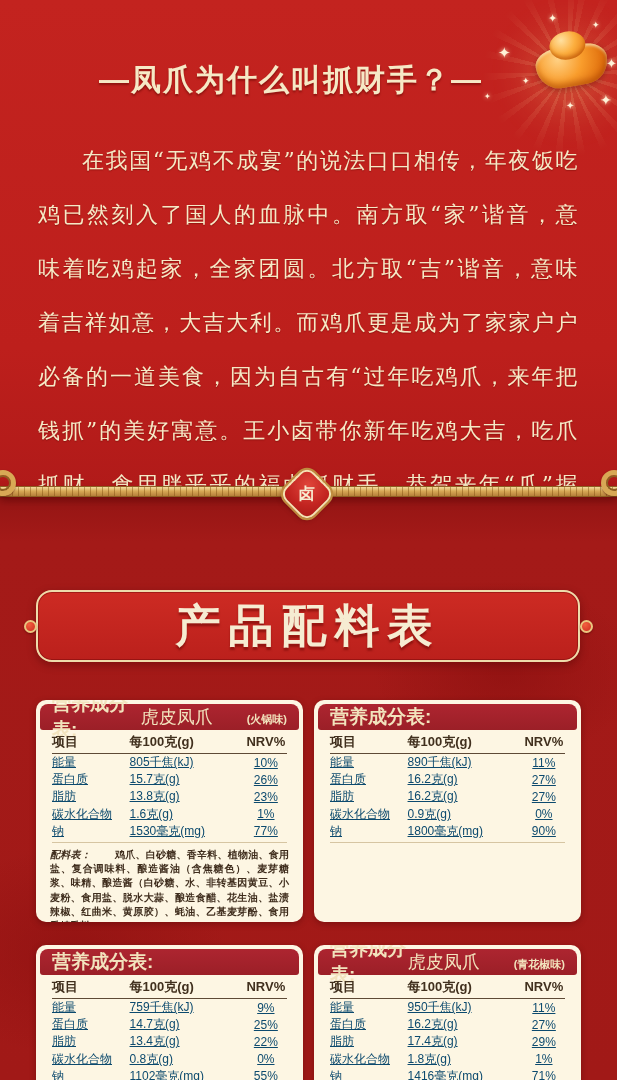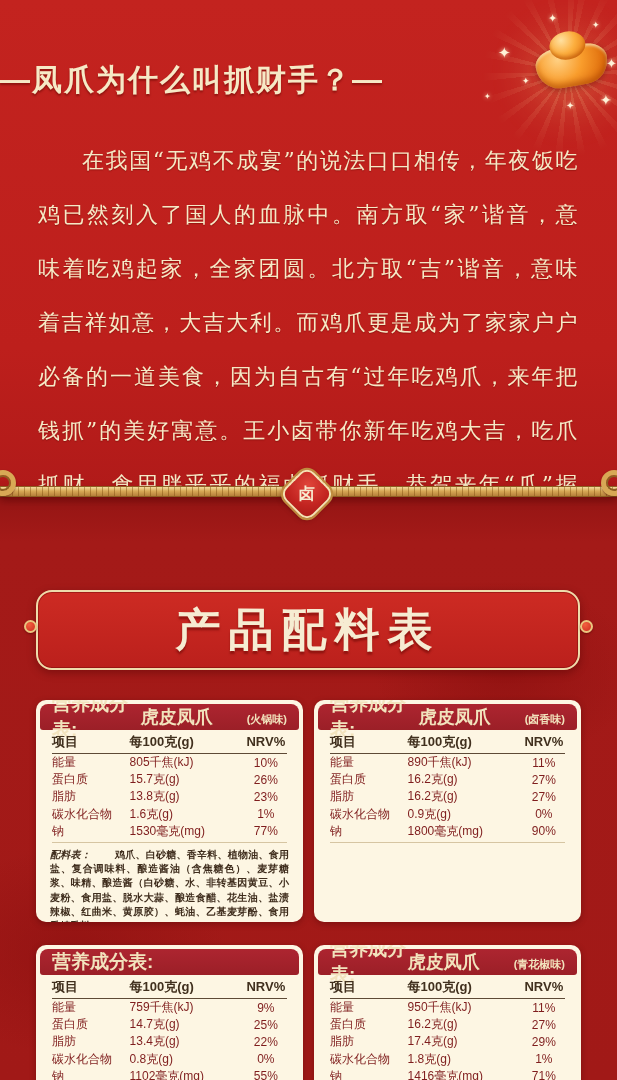--- a/index.html
+++ b/index.html
@@ -24,21 +24,21 @@
            background:radial-gradient(circle at 32% 28%, #ffd184 0%, #f99d2c 42%, #e2720f 78%, #c95d08 100%);
            box-shadow:inset 0 -4px 6px rgba(160,60,0,.55), 0 2px 6px rgba(90,10,0,.45),
                       inset 0 2px 3px rgba(255,240,200,.8); }
   .ingot::before { content:""; position:absolute; left:17px; top:-15px; width:36px; height:28px;
            border-radius:50%;
            background:radial-gradient(circle at 35% 28%, #ffe0a0 0%, #fcae3e 45%, #e87d14 85%);
            box-shadow:inset 0 -3px 4px rgba(170,70,0,.5); }
   .sparkle { position:absolute; color:#fff3d8; text-shadow:0 0 4px rgba(255,240,200,.9);
              font-family:"DejaVu Sans", sans-serif; }
 
-  .story-title { position:absolute; left:0; top:60px; width:582px; 
+  .story-title { position:absolute; left:0; top:60px; width:582px; text-align:center;
                  font-size:30px; font-weight:bold; letter-spacing:2px; color:#f6e9c6;
                  text-shadow:0 2px 2px rgba(110,10,5,.6); }
   .story-par { position:absolute; left:38px; top:134px; width:541px;
                font-family:"DejaVu Serif", serif;
                font-size:22px; line-height:54px; letter-spacing:1.5px;
                color:#f6e9c6; text-align:justify; text-indent:2em;
                text-shadow:0 1px 1px rgba(110,10,5,.5); }
 
   
   .divider { position:absolute; left:0; top:487px; width:617px; height:9px;
@@ -56,21 +56,21 @@
               display:flex; align-items:center; justify-content:center; }
   .lu-badge span { transform:rotate(-45deg); color:#f7ecd0; font-size:16px; font-weight:bold; }
 
   
   .bottom-bg { position:absolute; left:0; top:496px; width:617px; height:584px;
                background:
                  radial-gradient(190px 130px at 82% 30%, rgba(135,14,14,.55), rgba(135,14,14,0) 70%),
                  radial-gradient(220px 150px at 12% 78%, rgba(135,14,14,.5), rgba(135,14,14,0) 70%),
                  linear-gradient(180deg,#951514 0%,#a41a18 8%,#a11917 100%); }
 
-  .banner { position:absolute; left:36px; top:590px; width:544px; height:80px;
+  .banner { position:absolute; left:36px; top:590px; width:544px; height:72px;
             border:2px solid #eedcab; border-radius:16px;
             background:linear-gradient(180deg,#cd2b23 0%,#bb201c 100%);
             box-shadow:inset 0 0 0 1px rgba(90,0,0,.35), 0 3px 8px rgba(70,0,0,.4);
             display:flex; align-items:center; justify-content:center; }
   .banner-title { font-size:45px; font-weight:bold; letter-spacing:8px; color:#f6ecd2;
                   text-shadow:0 3px 2px rgba(110,10,5,.55); }
   .side-dot { position:absolute; top:620px; width:13px; height:13px; border-radius:50%;
               background:radial-gradient(circle at 35% 30%, #f2603f, #cf2a20);
               border:2px solid #eac57f; box-shadow:0 1px 2px rgba(70,0,0,.5); }
   .side-dot.left { left:24px; } .side-dot.right { left:580px; }
@@ -79,26 +79,26 @@
   .cards { position:absolute; left:36px; top:700px; width:545px;
            display:grid; grid-template-columns:267px 267px; column-gap:11px; row-gap:23px; }
   .card { height:222px; overflow:hidden; background:#fdf6e3; border-radius:10px;
           color:#41301e; box-shadow:0 2px 6px rgba(60,0,0,.35); }
   .card-head { margin:4px 4px 0; height:26px; padding:0 12px;
                background:linear-gradient(180deg,#ad2530,#9b1f27);
                border-radius:8px 8px 3px 3px;
                display:flex; justify-content:space-between; align-items:center; }
   .nh-label { color:#f2e3bd; font-weight:bold; font-size:19px; }
   .nh-product { color:#f2e3bd; white-space:nowrap; }
-  .nh-name { font-size:18px; font-weight:bold; font-family:"DejaVu Serif", serif; }
+  .nh-name { font-size:18px; font-weight:normal; font-family:"DejaVu Serif", serif; }
   .nh-flavor { font-size:11px; font-weight:bold; margin-left:2px;padding-left:32px; }
   .tbl { padding:0 16px; }
   .trow { display:flex; align-items:center; }
   .thead { height:24px; font-weight:bold; font-size:13px; border-bottom:1.5px solid #5e4a36; }
-  .drow { height:17.2px; font-size:12px; color:#7f1d1d; }
+  .drow { height:17.2px; font-size:12px; color:#0c4a6e;text-decoration:underline; }
   .c1 { flex:0 0 33%; } .c2 { flex:1; } .c3 { flex:0 0 18%; text-align:center; }
   .sep { margin:2px 16px 0; border-top:1px solid #d6c5a2; }
   .ing { padding:5px 14px 6px; font-size:10px; line-height:14.2px; font-weight:bold;
          color:#3f2d1d; text-align:justify; }
   .ing-label { margin-right:24px;font-style:italic; }
 </style>
 </head>
 <body>
 
 <div class="canvas">
@@ -173,21 +173,20 @@
           <span class="c3">77%</span>
         </div>
       </div>
       <div class="sep"></div>
       <p class="ing"><span class="ing-label">配料表：</span><span>鸡爪、白砂糖、香辛料、植物油、食用盐、复合调味料、酿造酱油（含焦糖色）、麦芽糖浆、味精、酿造酱（白砂糖、水、非转基因黄豆、小麦粉、食用盐、脱水大蒜、酿造食醋、花生油、盐渍辣椒、红曲米、黄原胶）、蚝油、乙基麦芽酚、食用香精香料</span></p>
     </section>
 
     <section class="card">
       <div class="card-head">
         <span class="nh-label">营养成分表:</span>
-        <span class="nh-product"><span class="nh-name">虎皮凤爪</span><span class="nh-flavor">(卤香味)</span></span>
       </div>
       <div class="tbl">
         <div class="trow thead">
           <span class="c1">项目</span>
           <span class="c2">每100克(g)</span>
           <span class="c3">NRV%</span>
         </div>
         <div class="trow drow">
           <span class="c1">能量</span>
           <span class="c2">890千焦(kJ)</span>

